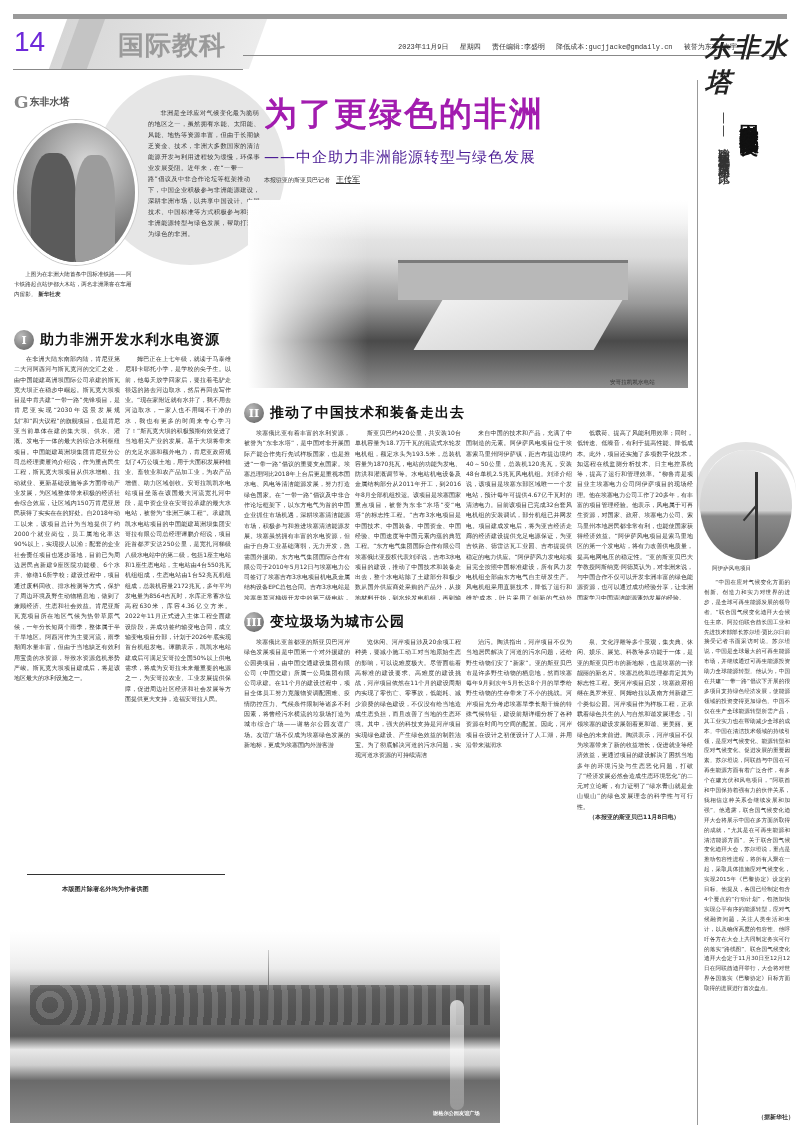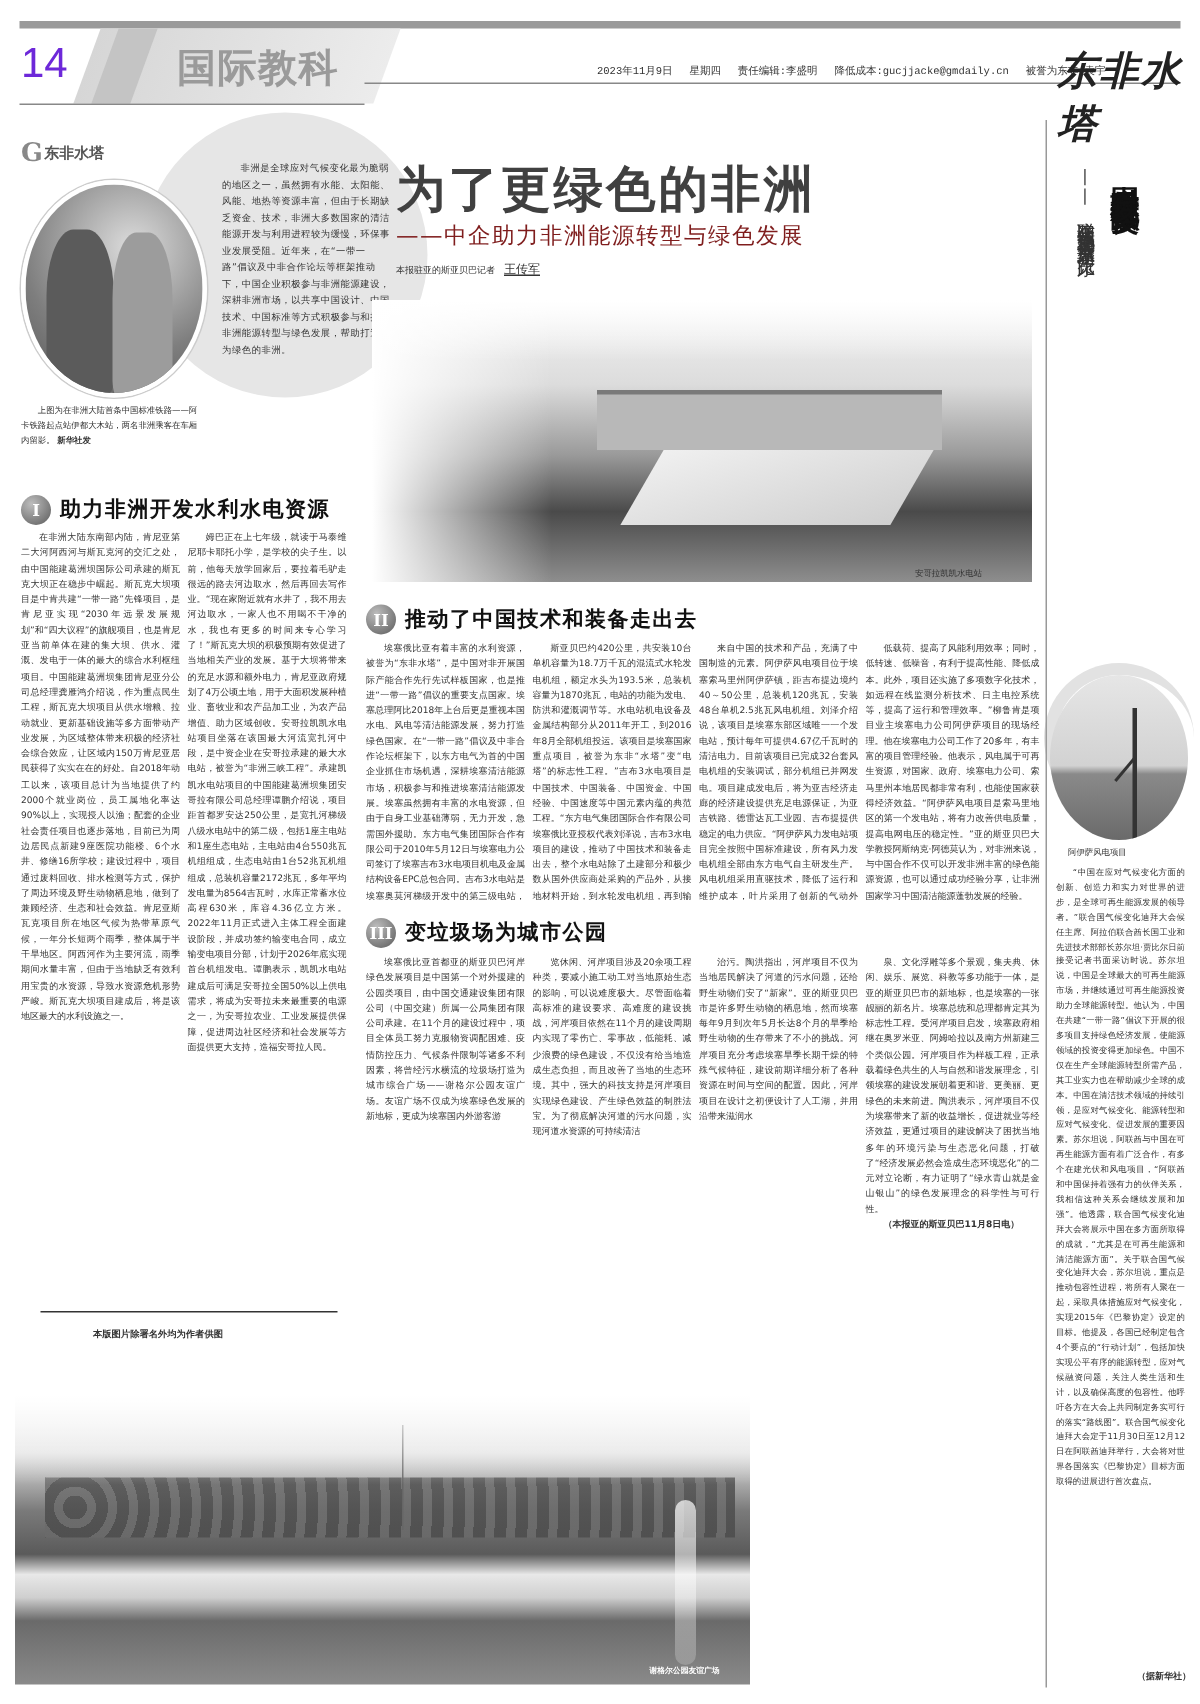--- a/index.html
+++ b/index.html
@@ -24,22 +24,22 @@
   .gv-g { font-family: "DejaVu Serif", serif; font-size: 17px; color: #888; font-weight: bold; margin-right: 1px; }
   .gv-photo { position: absolute; left: 14px; top: 120px; width: 124px; height: 145px; border-radius: 50%; overflow: hidden; border: 3px solid #fff; box-shadow: 0 0 0 1px #ccc; }
   .gv-photo .bg { width:100%; height:100%; background: radial-gradient(circle at 60% 30%, #dcdcdc, #7e7e7e 60%, #555 100%); position: relative; }
   .person1 { position:absolute; left: 14px; top: 30px; width: 45px; height: 110px; background: #5b5b5b; border-radius: 40% 40% 10% 10%; }
   .person2 { position:absolute; left: 58px; top: 32px; width: 40px; height: 110px; background: #9c9c9c; border-radius: 40% 40% 10% 10%; }
   .gv-text { position: absolute; left: 148px; top: 107px; width: 112px; font-size: 6.2px; line-height: 11px; color: #333; letter-spacing: 0.4px; text-indent: 2em; }
   .gv-caption { position: absolute; left: 14px; top: 269px; width: 120px; font-size: 5.6px; line-height: 10px; color: #333; text-indent: 2em; }
   .gv-caption b { font-weight: bold; }
 
   
-  .headline { position: absolute; left: 264px; top: 104px; font-family: "DejaVu Serif", serif; font-weight: bold; font-size: 33px; letter-spacing: 2px; color: #404040; }
-  .subhead { position: absolute; left: 264px; top: 148px; font-size: 15px; color: #7f1d1d; letter-spacing: 1px; }
+  .headline { position: absolute; left: 264px; top: 92px; font-family: "DejaVu Serif", serif; font-weight: bold; font-size: 33px; letter-spacing: 2px; color: #a21caf; }
+  .subhead { position: absolute; left: 264px; top: 148px; font-size: 15px; color: #4c1d95; letter-spacing: 1px; }
   .byline { position: absolute; left: 264px; top: 174px; font-size: 6px; color: #333; }
   .byline .name { font-size: 8px; margin-left: 6px; font-family: "DejaVu Serif", serif; text-decoration: underline; }
 
   
   .dam-photo { position: absolute; left: 248px; top: 200px; width: 440px; height: 188px; overflow: hidden; background: linear-gradient(180deg, #f4f4f4 0%, #dcdcdc 30%, #9a9a9a 55%, #4a4a4a 75%, #8e8e8e 100%); border-radius: 0 0 0 0; }
   .dam-photo .fade { position:absolute; left:0; top:0; width:120px; height:100%; background: linear-gradient(90deg,#fff 0%, rgba(255,255,255,0) 100%); }
   .dam-photo .fadetop { position:absolute; left:0; top:0; width:100%; height:40px; background: linear-gradient(180deg,#fff 0%, rgba(255,255,255,0) 100%); }
   .dam-photo .dam { position:absolute; left: 150px; top: 60px; width: 230px; height: 40px; background: #b8b8b8; border-top: 3px solid #7a7a7a; }
   .dam-photo .spill { position:absolute; left: 180px; top: 100px; width: 180px; height: 50px; background: linear-gradient(160deg,#f0f0f0,#cfcfcf); transform: skewX(-30deg); }
   .dam-caption { position: absolute; left: 610px; top: 379px; font-size: 5.6px; color: #333; }

